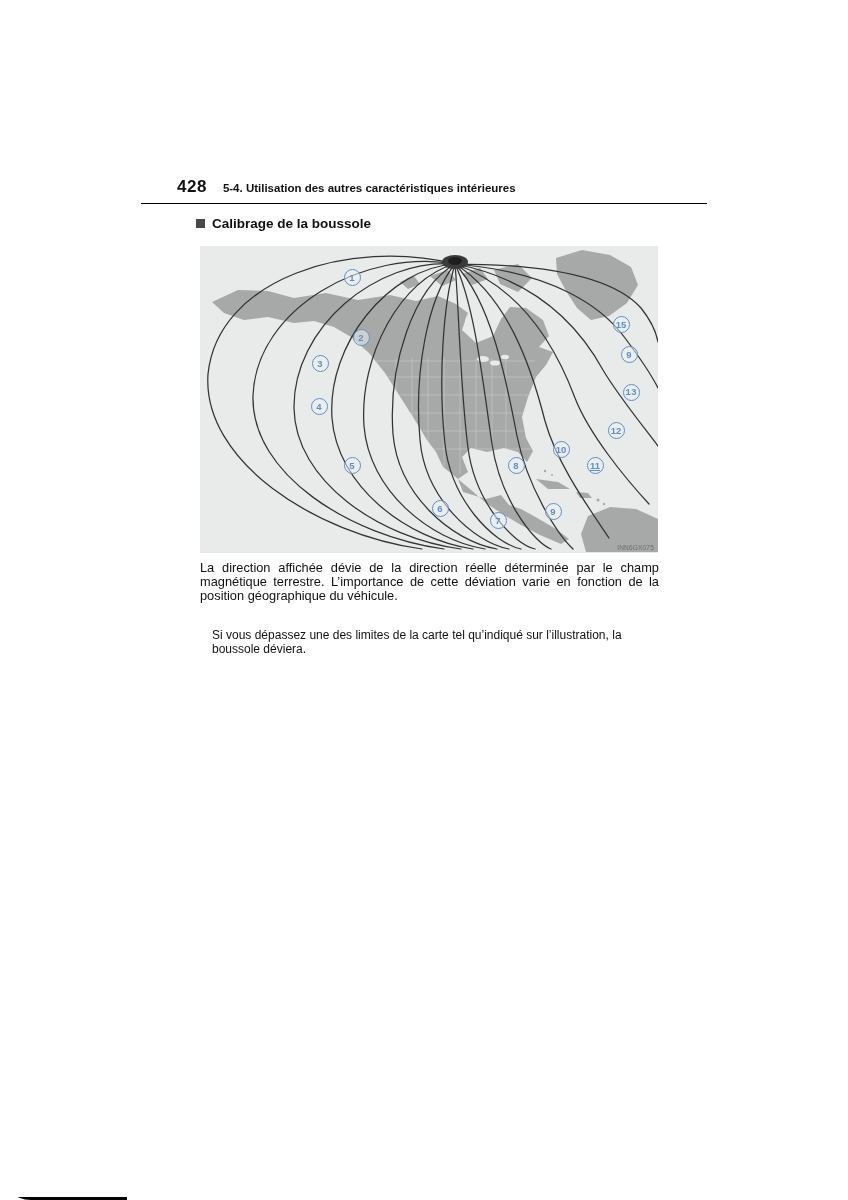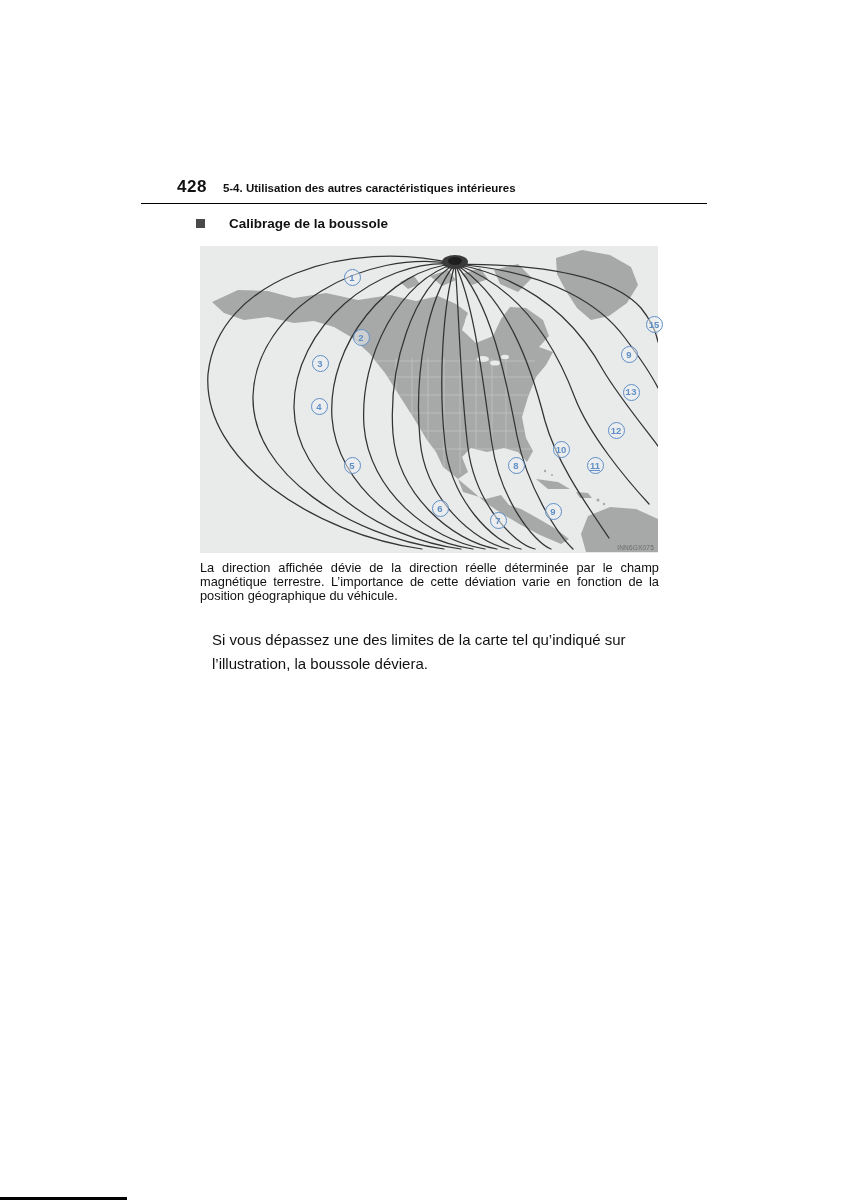--- a/index.html
+++ b/index.html
@@ -4,43 +4,43 @@
 <style>
   :root{
     --map-bg:#e9eaea;
     --land:#a7a9a9;
     --line:#333333;
     --marker:#5f8fc7;
   }
   html,body{margin:0;padding:0;background:#ffffff;}
   .page{
     position:relative;width:848px;height:1200px;background:#fff;overflow:hidden;
-    font-family:"Liberation Sans",sans-serif;color:#111;
+    font-family:"Liberation Sans",sans-serif;color:#111;border-radius:31px;
   }
   .header{position:absolute;left:141px;top:177px;width:566px;border-bottom:1.5px solid #000;padding-bottom:6px;}
   .header-line{display:flex;align-items:baseline;padding-left:36px;}
   .page-num{font-size:17px;font-weight:700;letter-spacing:.5px;}
   .section-title{font-size:11.5px;font-weight:700;margin-left:16px;}
 
-  .heading{position:absolute;left:196px;top:216px;display:flex;align-items:center;gap:24px;}
+  .heading{position:absolute;left:196px;top:216px;display:flex;align-items:center;gap:7px;}
   .bullet{width:9px;height:9px;background:#4a4a4a;flex:0 0 auto;}
   .heading-text{font-size:13.5px;font-weight:700;}
 
   .map-figure{position:absolute;left:200px;top:246px;width:458px;height:307px;margin:0;background:var(--map-bg);}
   .map-figure svg{position:absolute;left:0;top:0;display:block;}
   .fig-code{position:absolute;right:4px;bottom:2px;font-size:6.5px;color:#6b6b6b;letter-spacing:.2px;}
   .marker{
     position:absolute;width:15px;height:15px;margin-left:-8.5px;margin-top:-8.5px;
     border:1.5px solid var(--marker);border-radius:50%;color:var(--marker);
     background:rgba(236,238,240,.55);font-size:9.5px;font-weight:700;line-height:15px;text-align:center;
     box-sizing:content-box;
   }
 
   .body-text{position:absolute;left:200px;top:561px;width:459px;margin:0;font-size:12.8px;line-height:14px;text-align:justify;}
-  .notes{position:absolute;left:212px;top:628px;width:452px;font-size:15px;line-height:24px;}
+  .notes{position:absolute;left:212px;top:628px;width:452px;font-size:12px;line-height:14px;}
   .notes p{margin:0;}
   .page-edge{position:absolute;left:0;bottom:0;width:127px;height:3px;background:#000;}
 </style>
 </head>
 <body>
 
 <div class="page">
 
   <header class="header">
     <div class="header-line">
@@ -134,21 +134,21 @@
         <div class="marker" style="left: 152px; top: 219px;">5</div>
         <div class="marker" style="left: 240px; top: 262px;">6</div>
         <div class="marker" style="left: 298px; top: 274px;">7</div>
         <div class="marker" style="left: 316px; top: 219px;">8</div>
         <div class="marker" style="left: 353px; top: 265px;">9</div>
         <div class="marker" style="left: 361px; top: 203px; text-align: center;">10</div>
         <div class="marker" style="left: 395px; top: 219px; text-decoration: underline;">11</div>
         <div class="marker" style="left: 416px; top: 184px;">12</div>
         <div class="marker" style="left: 431px; top: 146px; font-family: Liberation Mono, monospace;">13</div>
         <div class="marker" style="left: 429px; top: 108px;">9</div>
-        <div class="marker" style="left: 454px; top: 78px;">15</div>
+        <div class="marker" style="left: 421px; top: 78px;">15</div>
       </div>
     <span class="fig-code">INN6GX075</span>
   </figure>
 
   <p class="body-text">La direction affichée dévie de la direction réelle déterminée par le champ magnétique terrestre. L’importance de cette déviation varie en fonction de la position géographique du véhicule.</p>
 
   <div class="notes">
     <p>Si vous dépassez une des limites de la carte tel qu’indiqué sur l’illustration, la boussole déviera.</p>
   </div>
 

